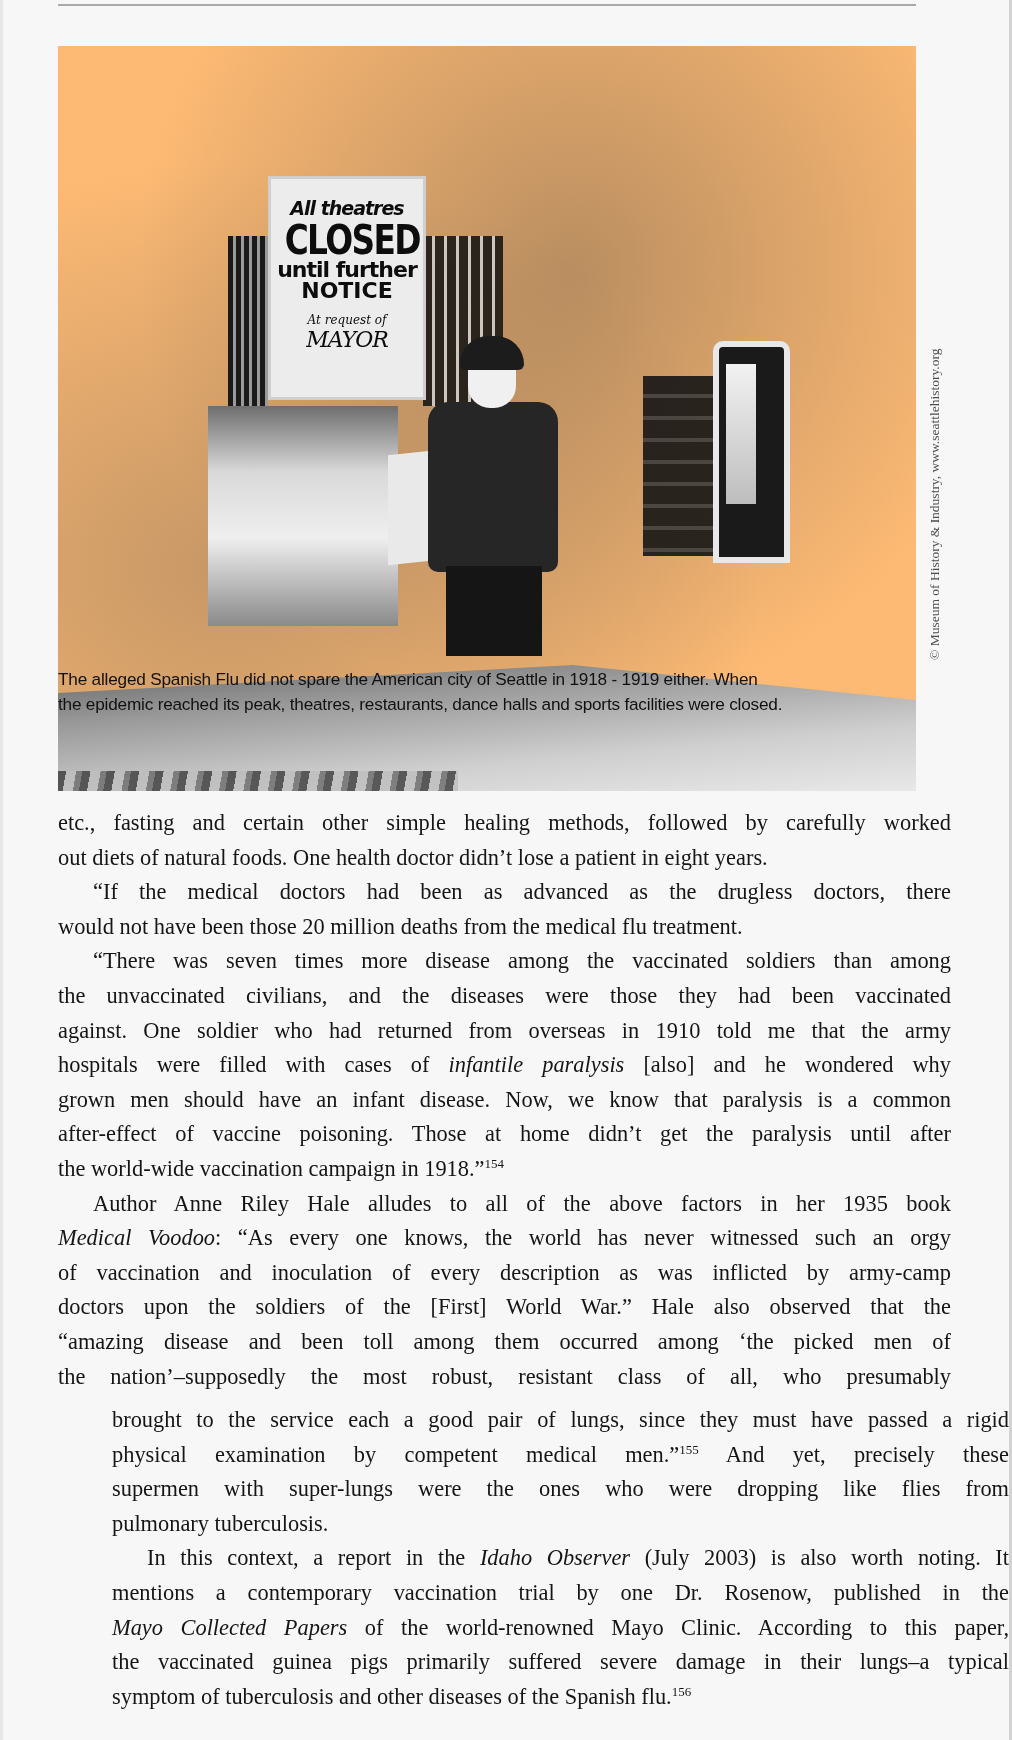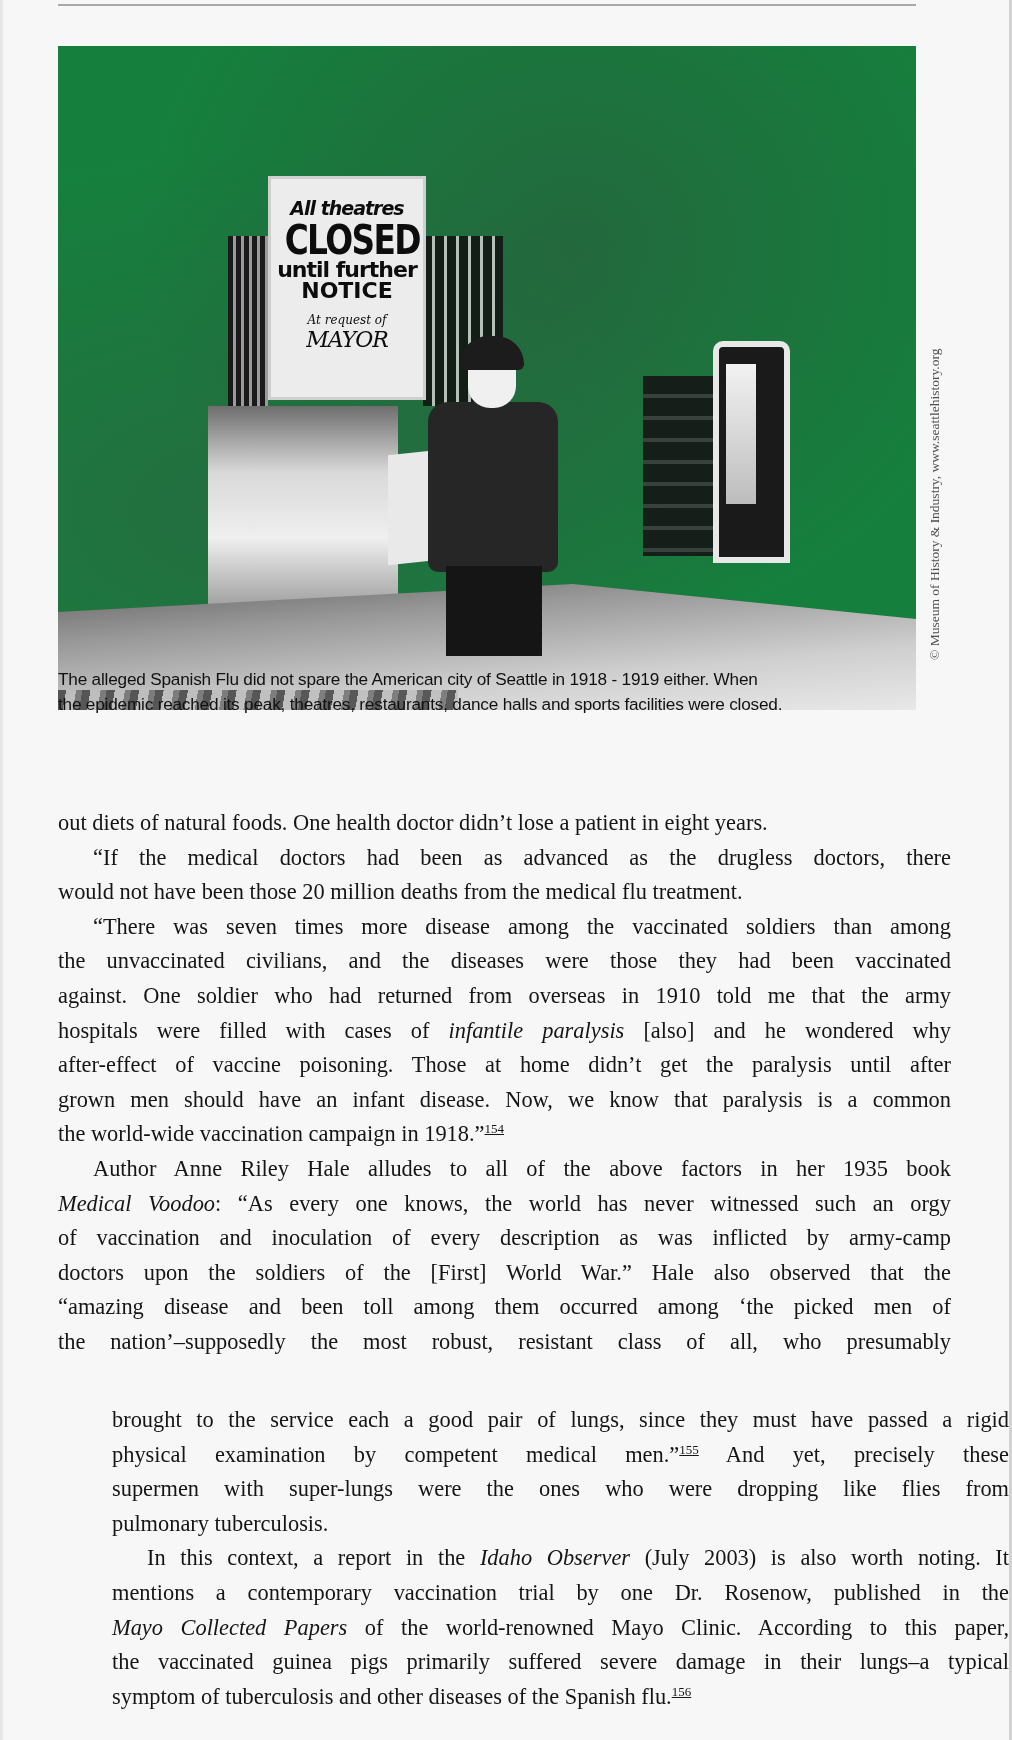--- a/index.html
+++ b/index.html
@@ -17,22 +17,22 @@
     .page-edge-left {
       position: absolute; left: 0; top: 0; width: 3px; height: 1740px;
       background: #e6e8e6;
     }
     .top-rule {
       position: absolute; left: 58px; top: 4px; width: 858px; height: 2px;
       background: #a9a9a9;
     }
     
     .photo {
-      position: absolute; left: 58px; top: 46px; width: 858px; height: 664px;
-      background: #15803d;
+      position: absolute; left: 58px; top: 46px; width: 858px; height: 745px;
+      background: #fdba74;
       overflow: hidden;
     }
     .photo .grain {
       position: absolute; inset: 0;
       background:
         radial-gradient(ellipse at 60% 30%, rgba(60,60,60,0.35), rgba(0,0,0,0) 60%),
         radial-gradient(ellipse at 20% 70%, rgba(70,70,70,0.3), rgba(0,0,0,0) 55%);
     }
     .photo .floor {
       position: absolute; left: 0; right: 0; bottom: 0; height: 140px;
@@ -131,21 +131,21 @@
     .body-text .line { display: block; text-align: justify; text-align-last: justify; white-space: normal; }
     .body-text .line.last { text-align-last: left; }
     .body-text2 {
       position: absolute; left: 72px; top: 1403px; width: 897px;
       font-family: "Liberation Serif", serif;
       font-size: 22.4px; line-height: 34.6px; color: #151515; margin-left: 40px;
     }
     .body-text2 .line { display: block; text-align: justify; text-align-last: justify; }
     .body-text2 .line.last { text-align-last: left; }
     .ind { padding-left: 35px; }
-    sup { font-size: 13px; line-height: 0; vertical-align: 8px; text-decoration: underline; }
+    sup { font-size: 13px; line-height: 0; vertical-align: 8px; }
     i { font-style: italic; }
   </style>
 </head>
 <body>
 
 <div class="page-edge-left"></div>
 <div class="page-edge-right"></div>
 <div class="top-rule"></div>
 
 <figure style="margin:0;">
@@ -177,33 +177,34 @@
   </div>
   <div class="credit">© Museum of History &amp; Industry, www.seattlehistory.org</div>
   <figcaption class="caption">
     <div>The alleged Spanish Flu did not spare the American city of Seattle in 1918 - 1919 either. When</div>
     <div>the epidemic reached its peak, theatres, restaurants, dance halls and sports facilities were closed.</div>
   </figcaption>
 </figure>
 
 <div class="body-text">
   <div>
+    <span class="line">etc., fasting and certain other simple healing methods, followed by carefully worked</span>
     <span class="line last">out diets of natural foods. One health doctor didn’t lose a patient in eight years.</span>
   </div>
   <div>
     <span class="line ind">“If the medical doctors had been as advanced as the drugless doctors, there</span>
     <span class="line last">would not have been those 20 million deaths from the medical flu treatment.</span>
   </div>
   <div>
     <span class="line ind">“There was seven times more disease among the vaccinated soldiers than among</span>
     <span class="line">the unvaccinated civilians, and the diseases were those they had been vaccinated</span>
     <span class="line">against. One soldier who had returned from overseas in 1910 told me that the army</span>
     <span class="line"><span>hospitals were filled with cases of </span><i>infantile paralysis</i><span> [also] and he wondered why</span></span>
+    <span class="line">grown men should have an infant disease. Now, we know that paralysis is a common</span>
     <span class="line">after-effect of vaccine poisoning. Those at home didn’t get the paralysis until after</span>
-    <span class="line">grown men should have an infant disease. Now, we know that paralysis is a common</span>
     <span class="line last"><span>the world-wide vaccination campaign in 1918.”</span><sup>154</sup></span>
   </div>
   <div>
     <span class="line ind">Author Anne Riley Hale alludes to all of the above factors in her 1935 book</span>
     <span class="line"><i>Medical Voodoo</i><span>: “As every one knows, the world has never witnessed such an orgy</span></span>
     <span class="line">of vaccination and inoculation of every description as was inflicted by army-camp</span>
     <span class="line">doctors upon the soldiers of the [First] World War.” Hale also observed that the</span>
     <span class="line">“amazing disease and been toll among them occurred among ‘the picked men of</span>
     <span class="line">the nation’–supposedly the most robust, resistant class of all, who presumably</span>
   </div>

